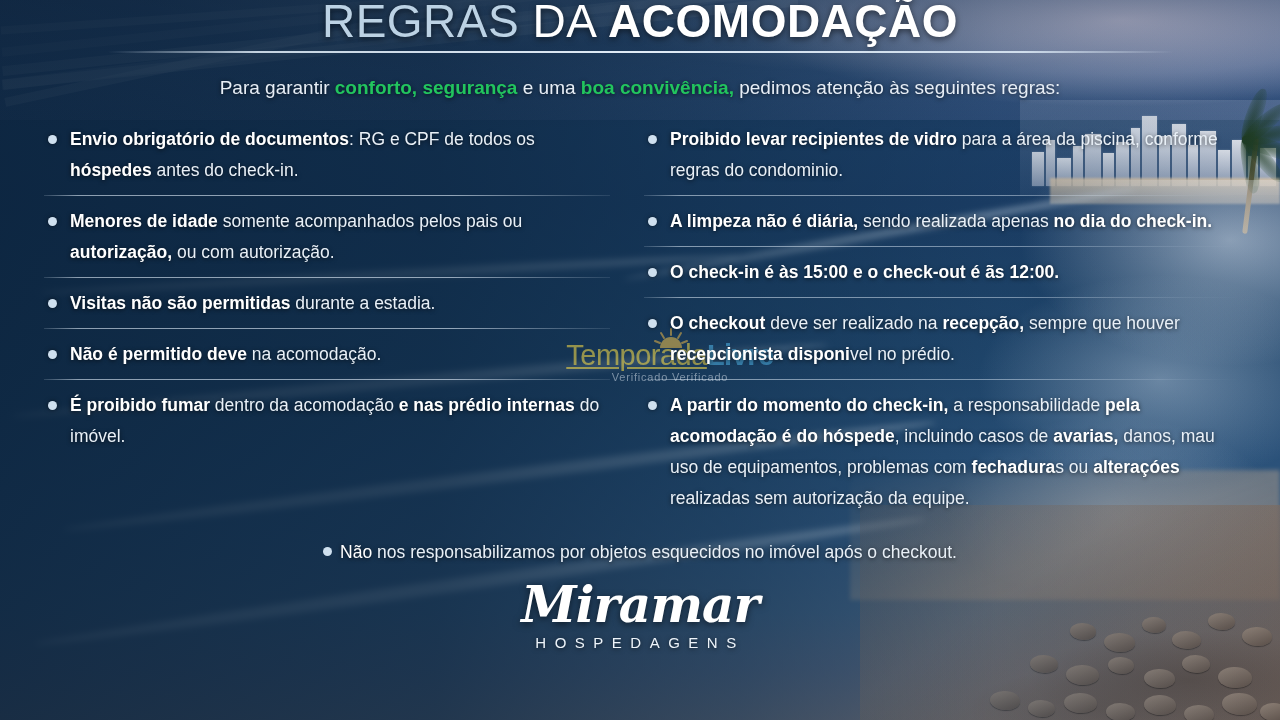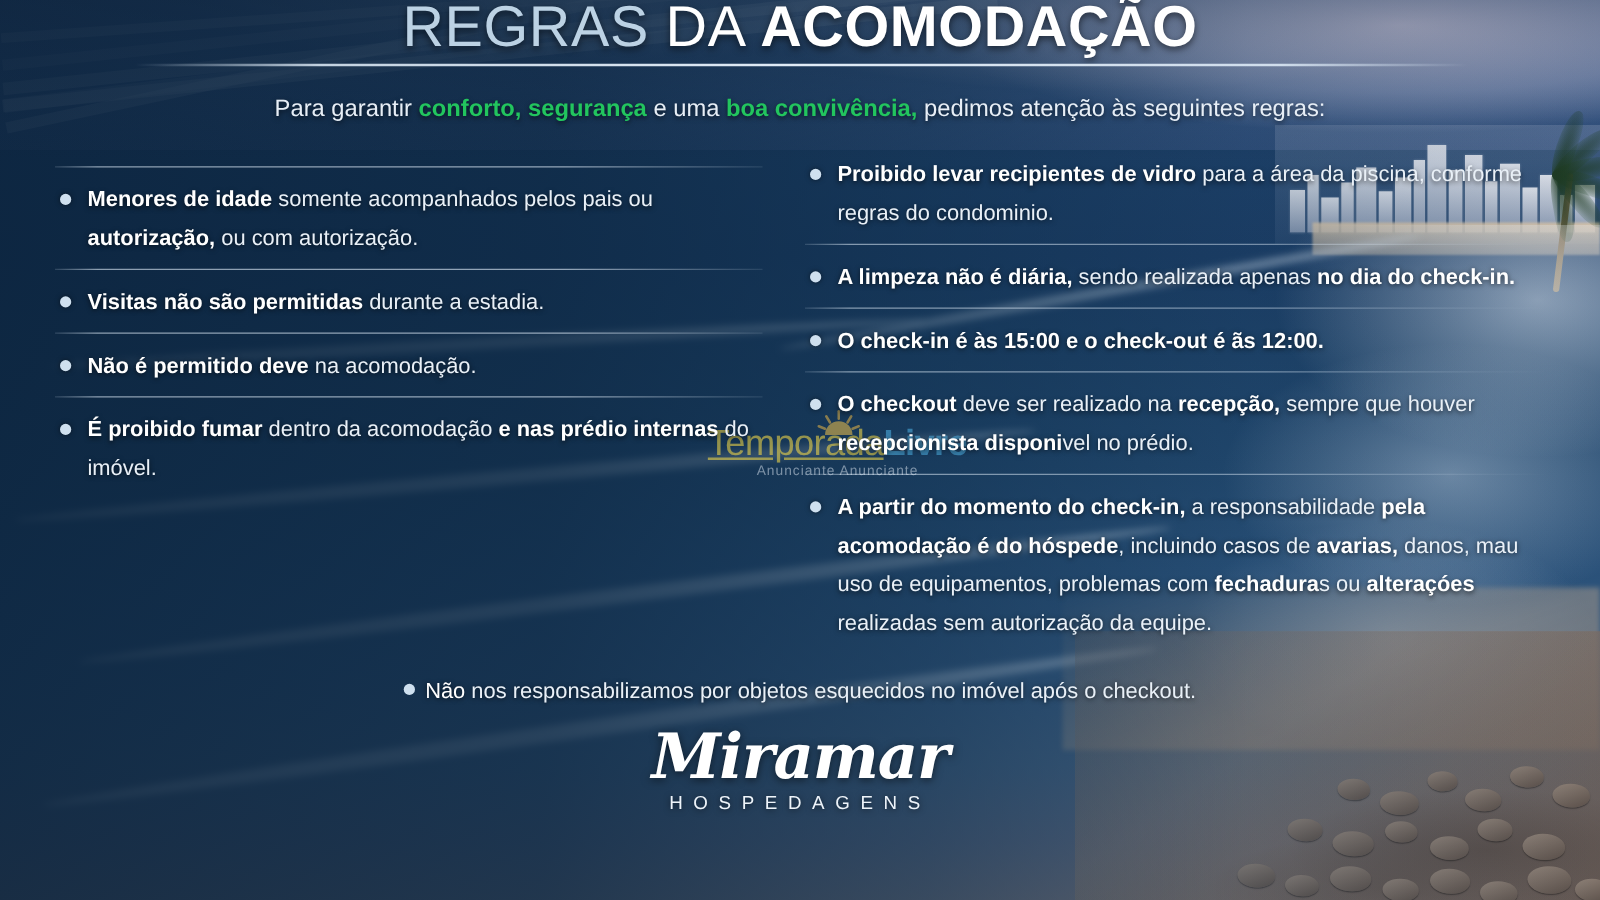--- a/index.html
+++ b/index.html
@@ -336,34 +336,38 @@
         <line x1="9" y1="5" x2="12" y2="10"></line>
         <line x1="29" y1="5" x2="26" y2="10"></line>
         <line x1="3" y1="13" x2="8" y2="15"></line>
         <line x1="35" y1="13" x2="30" y2="15"></line>
       </g>
       <path d="M8 20 A11 11 0 0 1 30 20 Z" fill="#f0c14b"></path>
     </svg>
     <div class="wm-text">
       <span class="wm-a">Temporada</span><span class="wm-b">Livre</span>
     </div>
-    <div class="wm-sub">Anunciante Anunciante</div>
+    <div class="wm-sub">Verificado Verificado</div>
   </div>
 
   <h1 class="title">
     <span class="t-light">REGRAS</span><span class="t-mid"> DA </span><span class="t-bold">ACOMODAÇÃO</span>
   </h1>
   <div class="title-rule"></div>
 
   <p class="subtitle">
     <span>Para garantir </span><b>conforto, segurança</b><span> e uma </span><b>boa convivência,</b><span> pedimos atenção às seguintes regras:</span>
   </p>
 
   <div class="col col-left">
 
+    <div class="bullet-item">
+      <span class="dot"></span>
+      <b>Envio obrigatório de documentos</b><span>: RG e CPF de todos os </span><b>hóspedes</b><span> antes do check-in.</span>
+    </div>
     <div class="rule"></div>
 
     <div class="bullet-item">
       <span class="dot"></span>
       <b>Menores de idade</b><span> somente acompanhados pelos pais ou </span><b>autorização,</b><span> ou com autorização.</span>
     </div>
     <div class="rule"></div>
 
     <div class="bullet-item">
       <span class="dot"></span>

